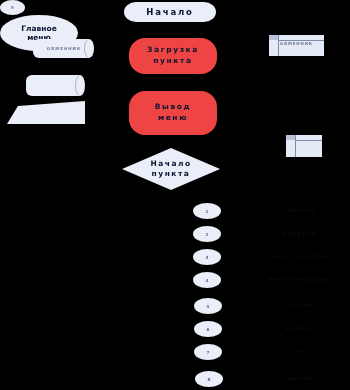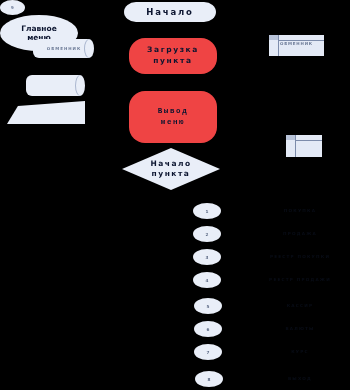--- a/index.html
+++ b/index.html
@@ -99,21 +99,21 @@
 
   <div class="node term t12" style="left:124px;top:2px;width:92px;height:20px;">
     <span>Начало</span>
   </div>
 
   <div class="node proc t10" style="left:129px;top:38px;width:88px;height:36px;flex-direction:column;">
     <span>Загрузка</span>
     <span>пункта</span>
   </div>
 
-  <div class="node proc t10" style="left:129px;top:91px;width:88px;height:52px;flex-direction:column;font-family:Liberation Mono, monospace;">
+  <div class="node proc t10" style="left:129px;top:91px;width:88px;height:44px;flex-direction:column;">
     <span>Вывод</span>
     <span>меню</span>
   </div>
 
   <div class="diamond-wrap" style="left:122px;top:148px;width:98px;height:42px;">
     <div class="dshape"></div>
     <div class="dtext t10" style="flex-direction:column;">
       <span>Начало</span>
       <span>пункта</span>
     </div>

